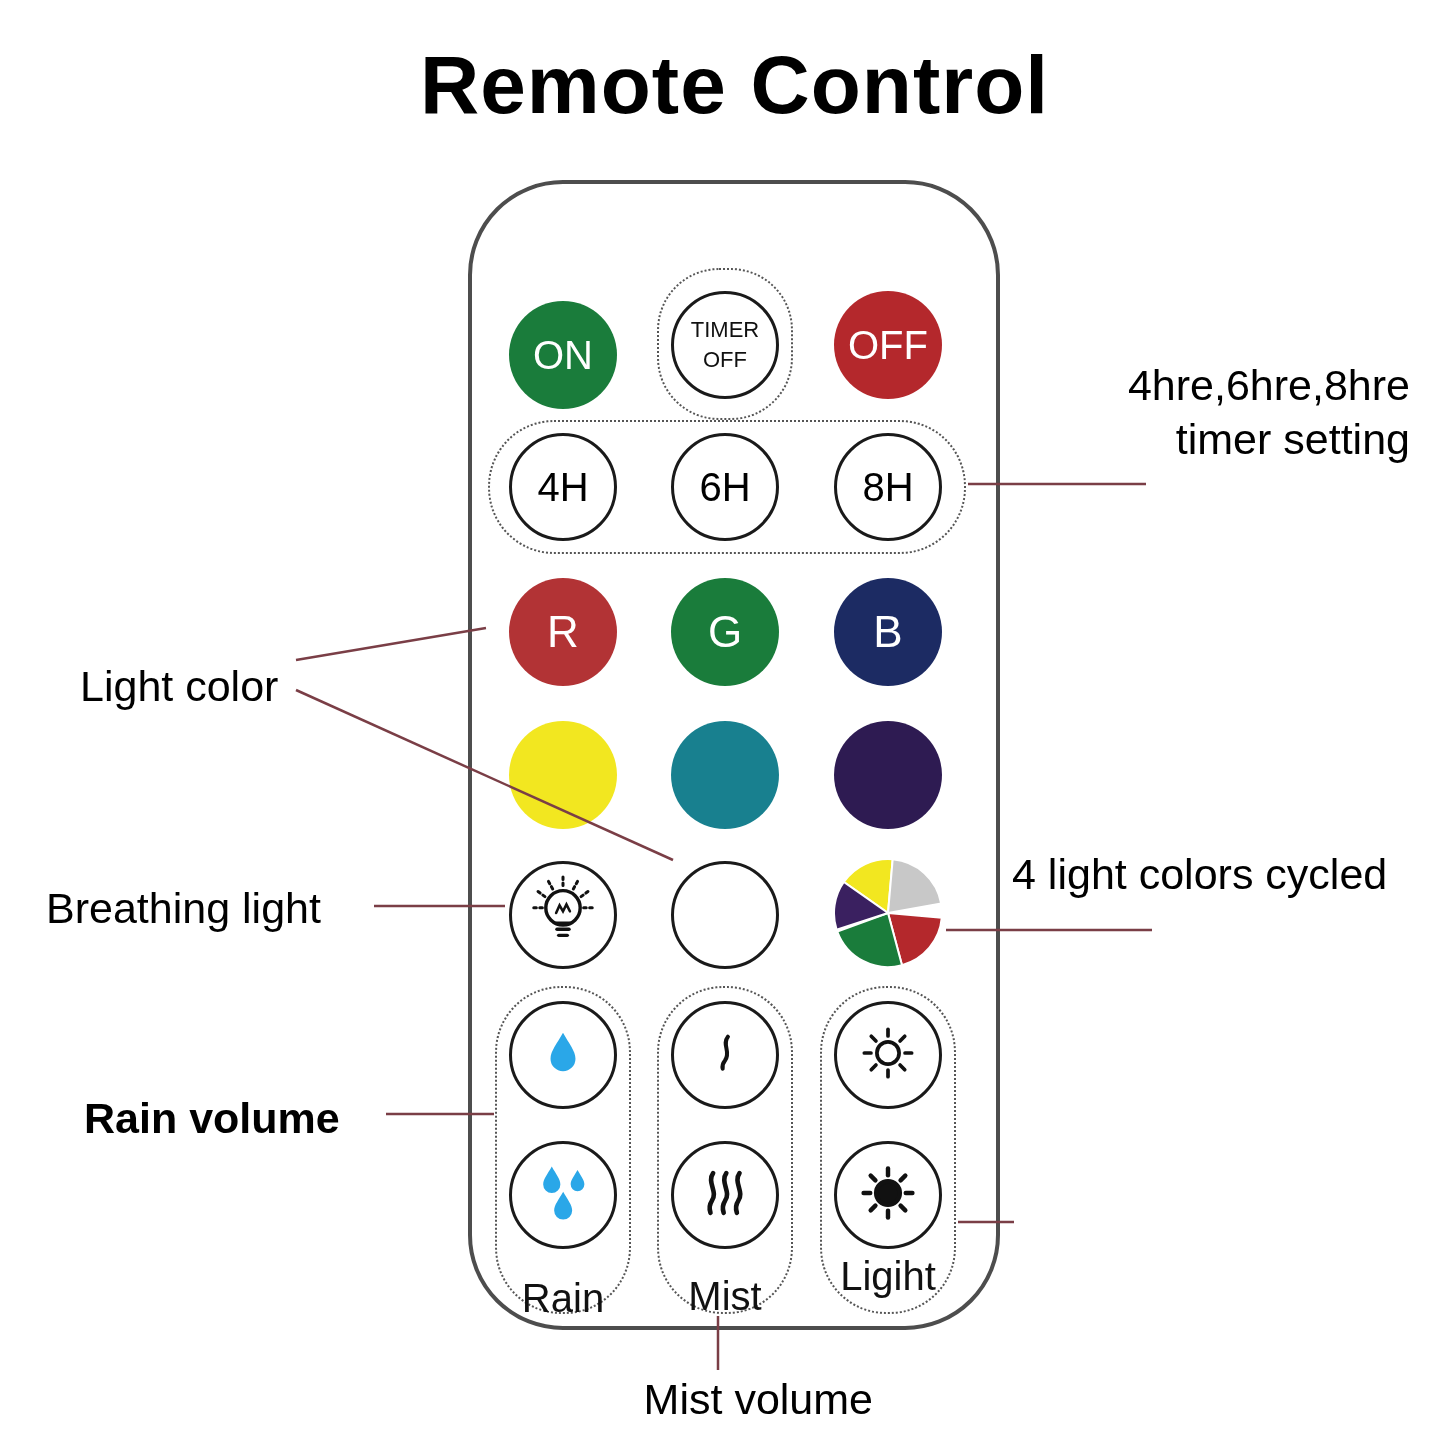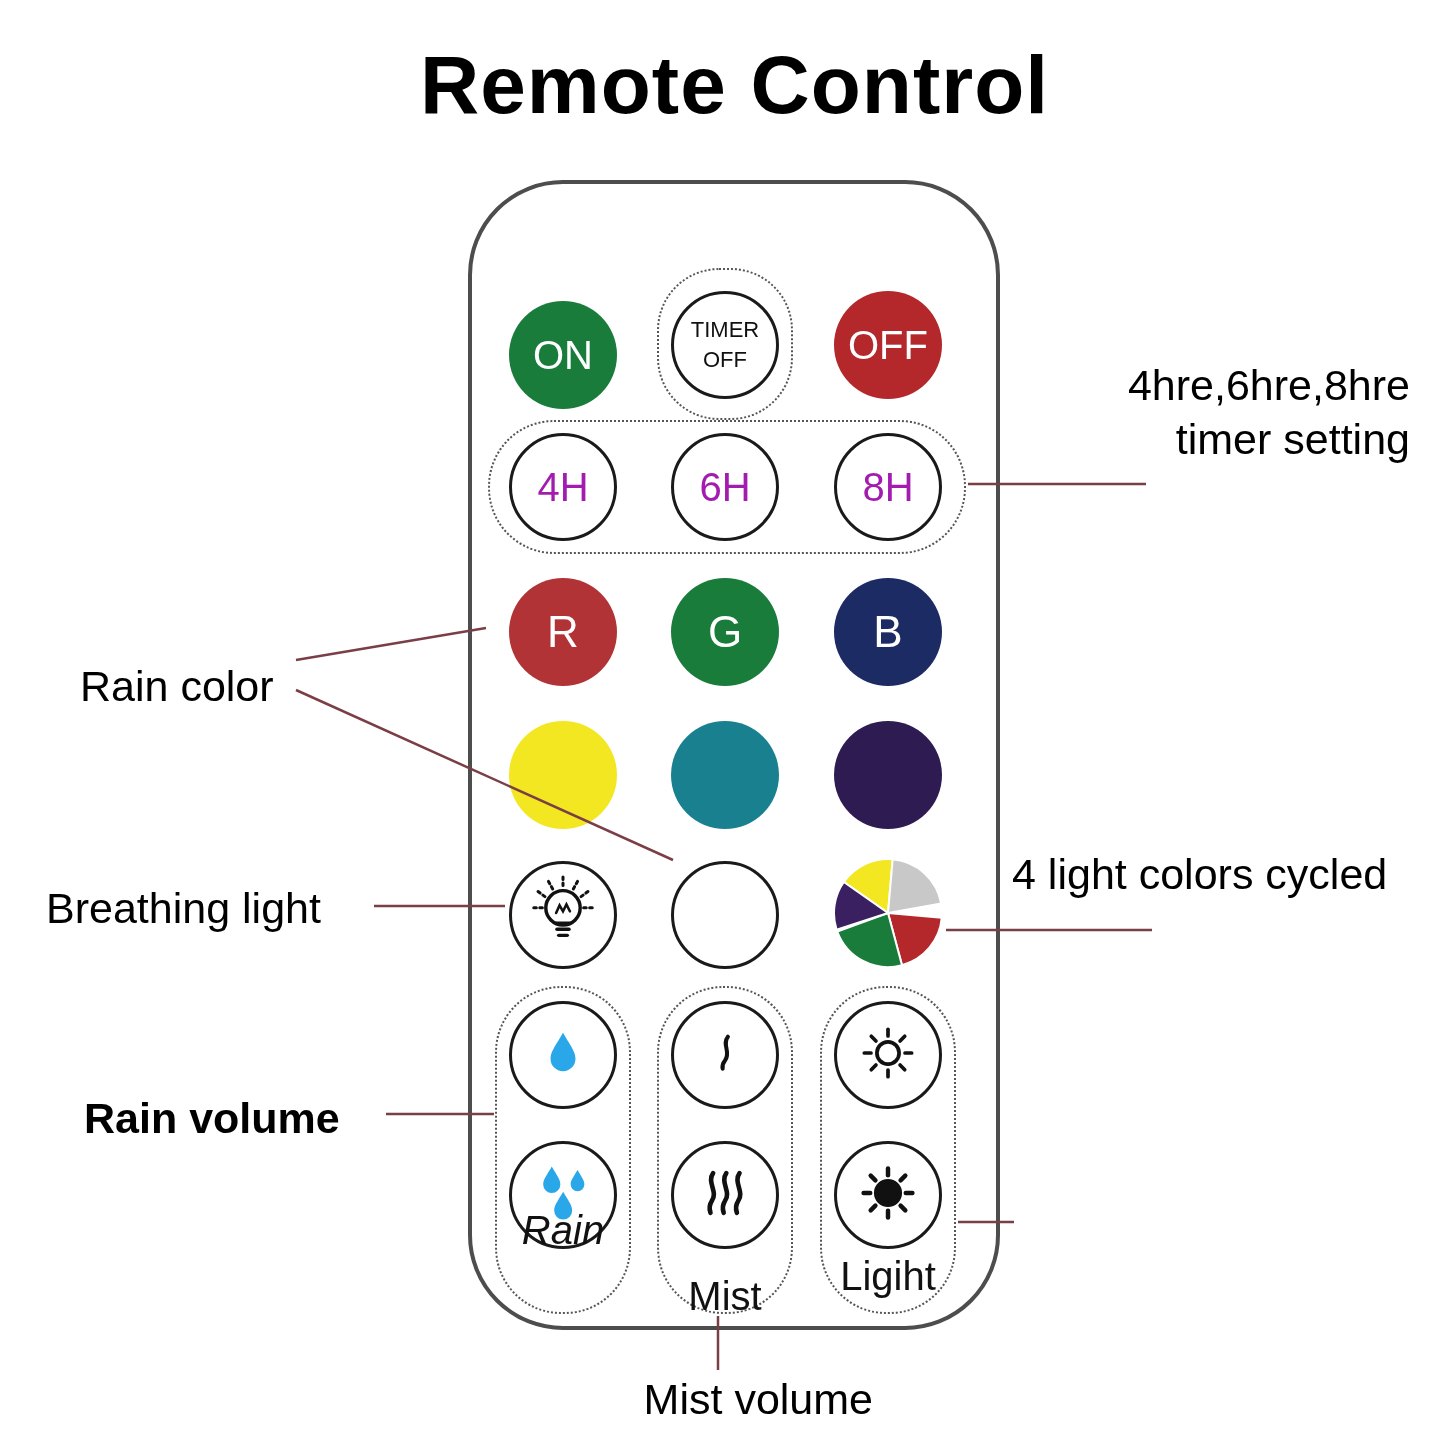--- a/index.html
+++ b/index.html
@@ -25,21 +25,21 @@
   .bg-on     { background:#1a7c3b; }
   .bg-off    { background:#b4282c; }
   .bg-r      { background:#b23335; }
   .bg-g      { background:#1a7c3b; }
   .bg-b      { background:#1c2b63; }
   .bg-yellow { background:#f2e720; }
   .bg-teal   { background:#18808f; }
   .bg-purple { background:#2e1b52; }
   .btn .lbl-white { color:#fff; font-size:40px; }
   .btn .lbl-rgb   { color:#fff; font-size:44px; }
-  .btn .lbl-black { color:#a21caf; font-size:40px; }
+  .btn .lbl-black { color:#000000; font-size:40px; }
   .btn .lbl-timer { color:#111; font-size:22px; line-height:30px; text-align:center; }
   .dotted {
     position:absolute; border:2.5px dotted #555; box-sizing:border-box;
     background:transparent; z-index:1;
   }
   .col-label {
     position:absolute; width:136px; text-align:center; font-size:40px; color:#111; z-index:2;
   }
   .callout { position:absolute; font-size:43px; color:#000; white-space:nowrap; z-index:4; }
   .callout.center { text-align:right; white-space:normal; line-height:54px; }
@@ -209,27 +209,27 @@
           <line x1="74" y1="50" x2="83" y2="50"></line>
           <line x1="33" y1="33" x2="26.6" y2="26.6"></line>
           <line x1="67" y1="33" x2="73.4" y2="26.6"></line>
           <line x1="33" y1="67" x2="26.6" y2="73.4"></line>
           <line x1="67" y1="67" x2="73.4" y2="73.4"></line>
         </g>
       </svg>
     </span>
   </div>
 
-  <div class="col-label" style="left:495px; top:1208px;font-style:italic;">Rain</div>
+  <div class="col-label" style="left:495px; top:1276px;">Rain</div>
   <div class="col-label" style="left:657px; top:1274px;">Mist</div>
   <div class="col-label" style="left:820px; top:1254px;">Ligiht</div>
 
   <div class="callout center" style="left:1040px; top:358px; width:370px;">
     <div>4hre,6hre,8hre</div>
     <div>timer setting</div>
   </div>
-  <div class="callout" style="left:80px; top:662px;">Rain color</div>
+  <div class="callout" style="left:80px; top:662px;">Light color</div>
   <div class="callout" style="left:46px; top:884px;">Breathing light</div>
   <div class="callout" style="left:1012px; top:850px;">4 light colors cycled</div>
   <div class="callout" style="left:84px; top:1094px;font-weight:bold;">Rain volume</div>
   <div class="callout center" style="left:563px; top:1372px; width:310px;">Mist volume</div>
 
 </div>
 
 </body></html>

